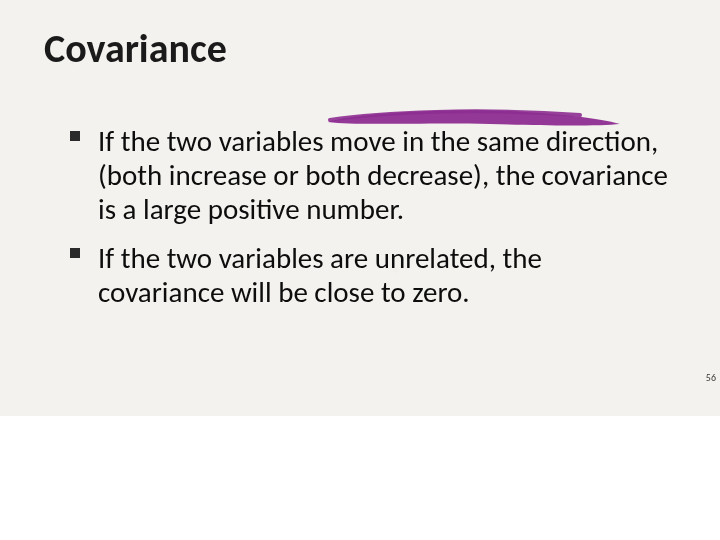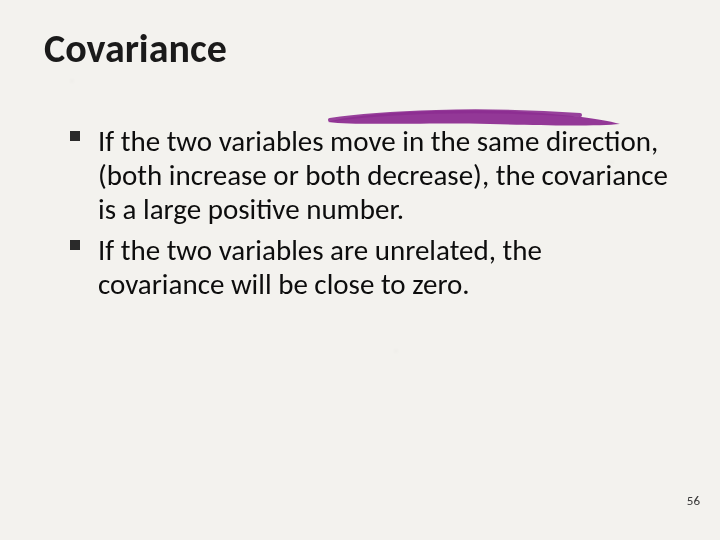--- a/index.html
+++ b/index.html
@@ -7,21 +7,21 @@
     padding: 0;
     width: 720px;
     height: 540px;
     overflow: hidden;
     font-family: Calibri, "Segoe UI", Arial, sans-serif;
     color: #000;
   }
   .slide {
     position: relative;
     width: 720px;
-    height: 540px;
+    height: 416px;
     background:
       radial-gradient(circle at 10% 15%, rgba(0,0,0,0.015) 0, transparent 4px),
       radial-gradient(circle at 55% 65%, rgba(0,0,0,0.015) 0, transparent 4px),
       radial-gradient(circle at 85% 30%, rgba(0,0,0,0.015) 0, transparent 4px),
       #f3f2ee;
     box-sizing: border-box;
   }
   .title {
     position: absolute;
     left: 44px;
@@ -57,27 +57,27 @@
     left: 0;
     top: 7px;
     width: 10px;
     height: 10px;
     background: #2a2a2a;
   }
   .b2 {
     margin-top: -34px;
   }
   .b3 {
-    margin-top: 6px;
+    margin-top: 14px;
   }
   .pagenum {
     position: absolute;
-    right: 20px;
+    right: 4px;
     bottom: 32px;
-    font-size: 13px;
+    font-size: 10px;
     color: #3a3a3a;
   }
 </style>
 </head>
 <body>
 
 <div class="slide">
 
   <div class="title">Covariance</div>
 

